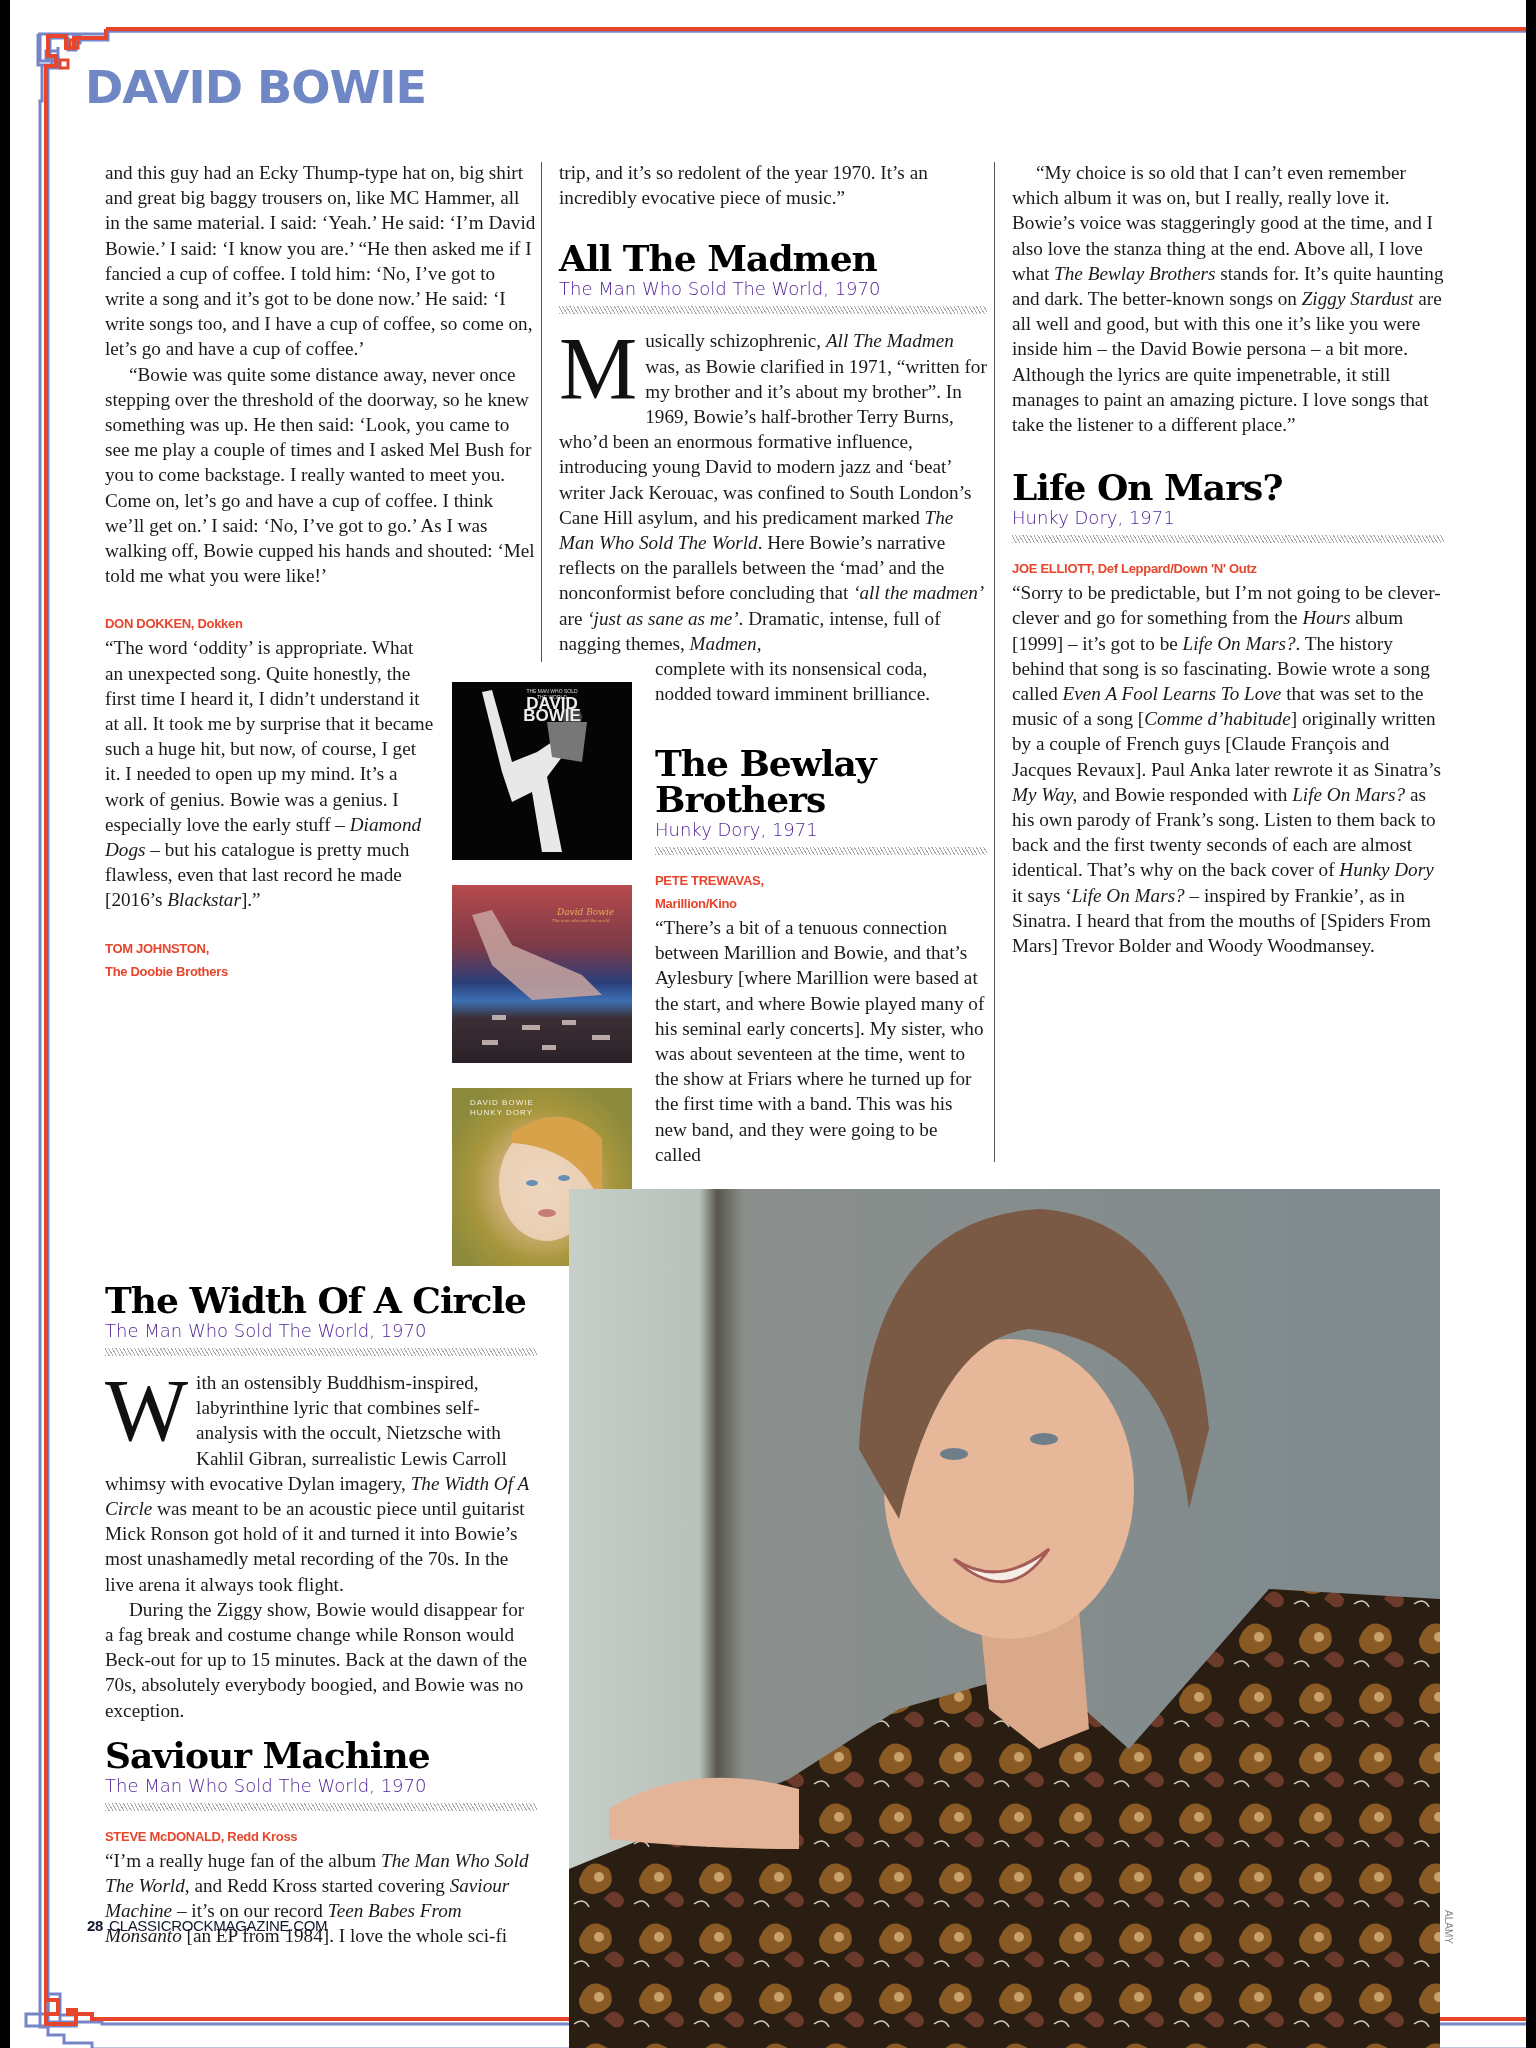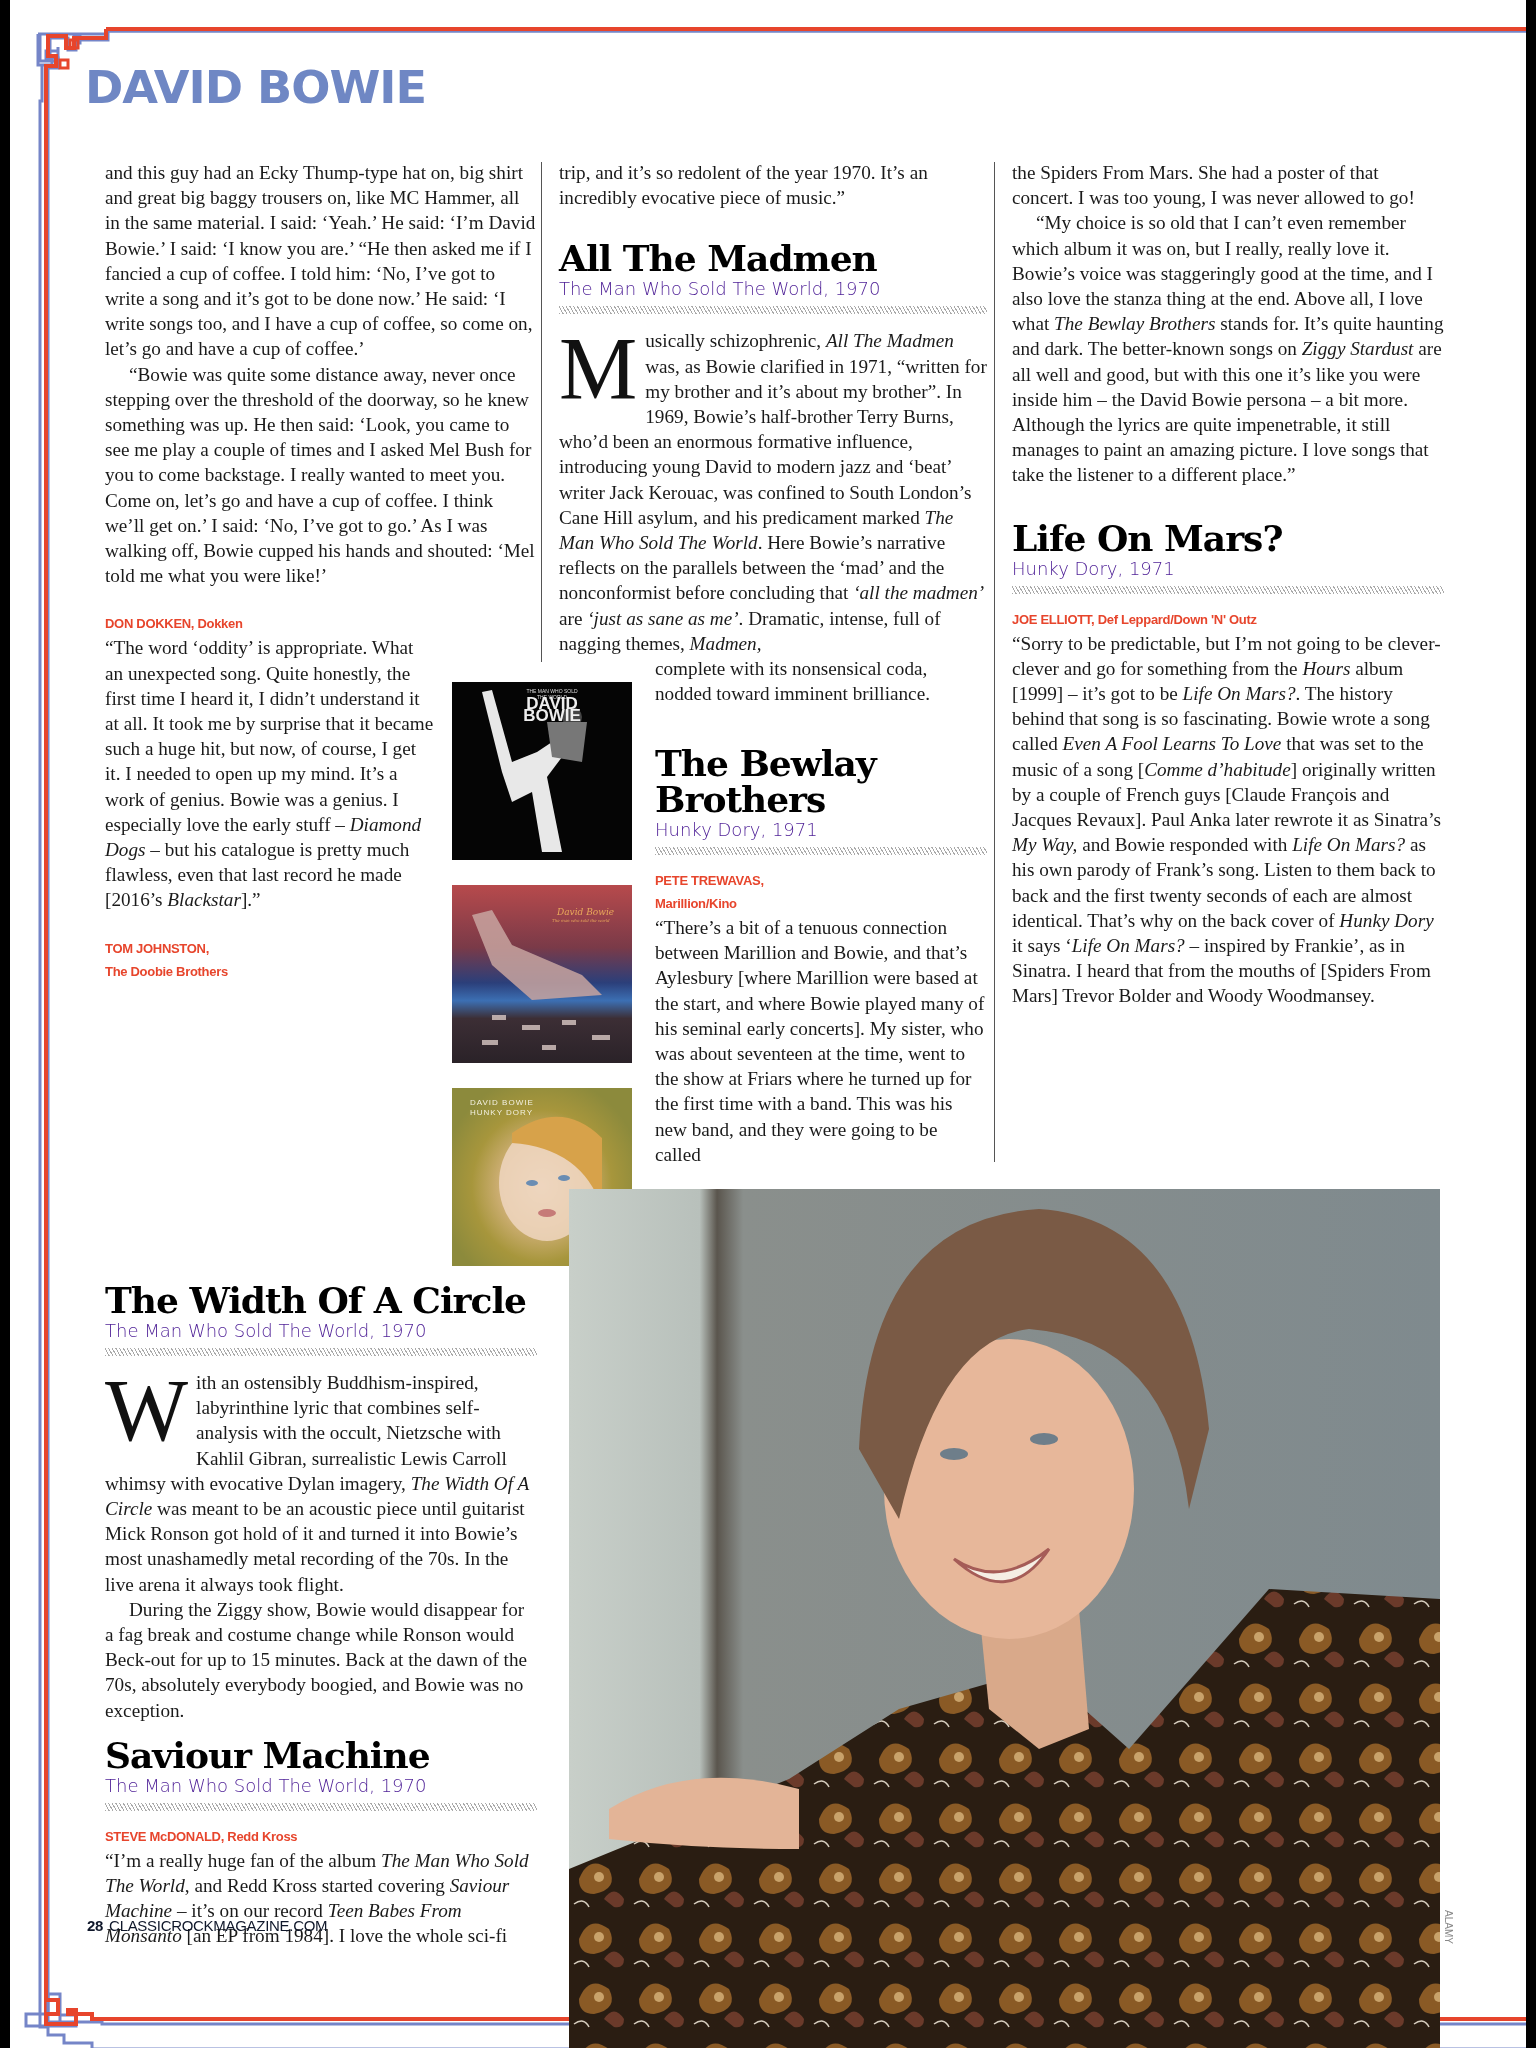--- a/index.html
+++ b/index.html
@@ -119,21 +119,20 @@
   <div class="col" style="left:645px;top:745px;width:332px;">
     <h2><span>The Bewlay</span><br><span>Brothers</span></h2>
     <div class="album">Hunky Dory, 1971</div>
     <div class="hatch"></div>
     <div class="artist">PETE TREWAVAS,</div>
     <div class="artist">Marillion/Kino</div>
     <p>“There’s a bit of a tenuous connection between Marillion and Bowie, and that’s Aylesbury [where Marillion were based at the start, and where Bowie played many of his seminal early concerts]. My sister, who was about seventeen at the time, went to the show at Friars where he turned up for the first time with a band. This was his new band, and they were going to be called</p>
   </div>
 
   <div class="col" style="left:1002px;top:160px;width:432px;">
-    <p>the Spiders From Mars. She had a poster of that concert. I was too young, I was never allowed to go!</p>
     <p class="ind"><span>“My choice is so old that I can’t even remember which album it was on, but I really, really love it. Bowie’s voice was staggeringly good at the time, and I also love the stanza thing at the end. Above all, I love what </span><i>The Bewlay Brothers</i><span> stands for. It’s quite haunting and dark. The better-known songs on </span><i>Ziggy Stardust</i><span> are all well and good, but with this one it’s like you were inside him – the David Bowie persona – a bit more. Although the lyrics are quite impenetrable, it still manages to paint an amazing picture. I love songs that take the listener to a different place.”</span></p>
     <div style="height:32px"></div>
     <h2>Life On Mars?</h2>
     <div class="album">Hunky Dory, 1971</div>
     <div class="hatch"></div>
     <div class="artist">JOE ELLIOTT, Def Leppard/Down 'N' Outz</div>
     <p><span>“Sorry to be predictable, but I’m not going to be clever-clever and go for something from the </span><i>Hours</i><span> album [1999] – it’s got to be </span><i>Life On Mars?</i><span>. The history behind that song is so fascinating. Bowie wrote a song called </span><i>Even A Fool Learns To Love</i><span> that was set to the music of a song [</span><i>Comme d’habitude</i><span>] originally written by a couple of French guys [Claude François and Jacques Revaux]. Paul Anka later rewrote it as Sinatra’s </span><i>My Way,</i><span> and Bowie responded with </span><i>Life On Mars?</i><span> as his own parody of Frank’s song. Listen to them back to back and the first twenty seconds of each are almost identical. That’s why on the back cover of </span><i>Hunky Dory</i><span> it says ‘</span><i>Life On Mars?</i><span> – inspired by Frankie’, as in Sinatra. I heard that from the mouths of [Spiders From Mars] Trevor Bolder and Woody Woodmansey.</span></p>
   </div>
 
   <div class="col" style="left:95px;top:1282px;width:432px;">

